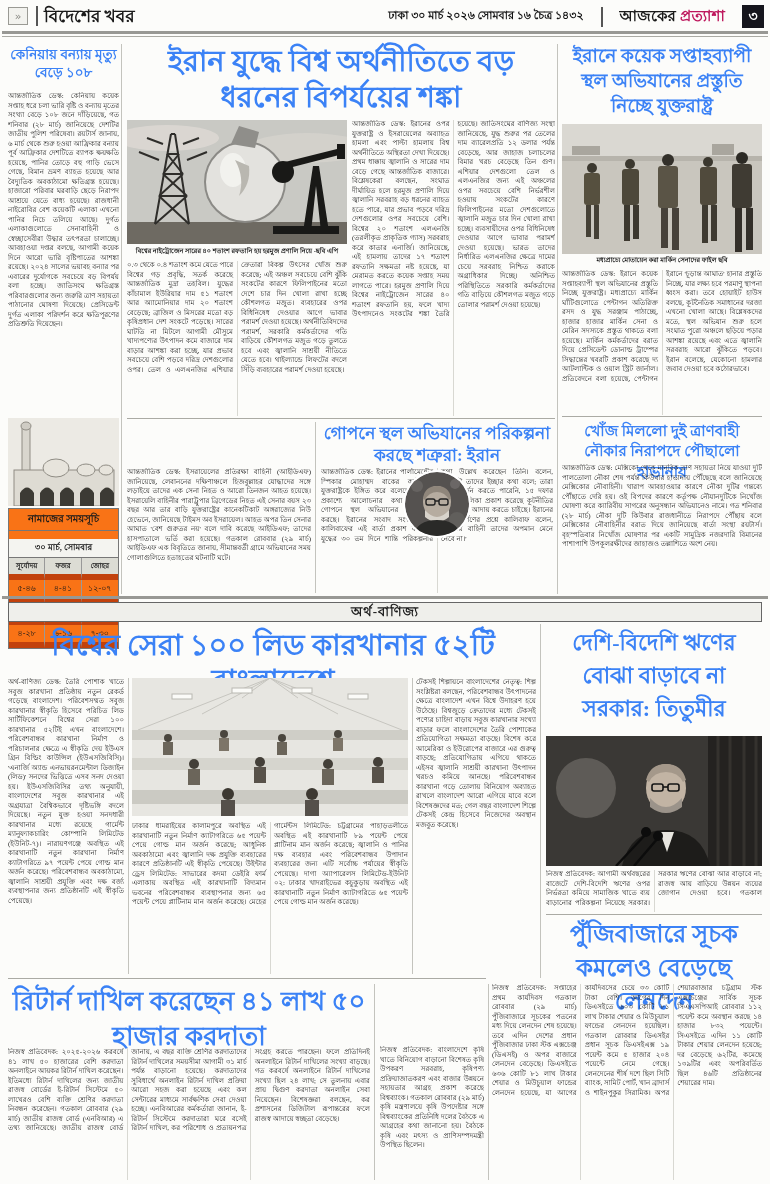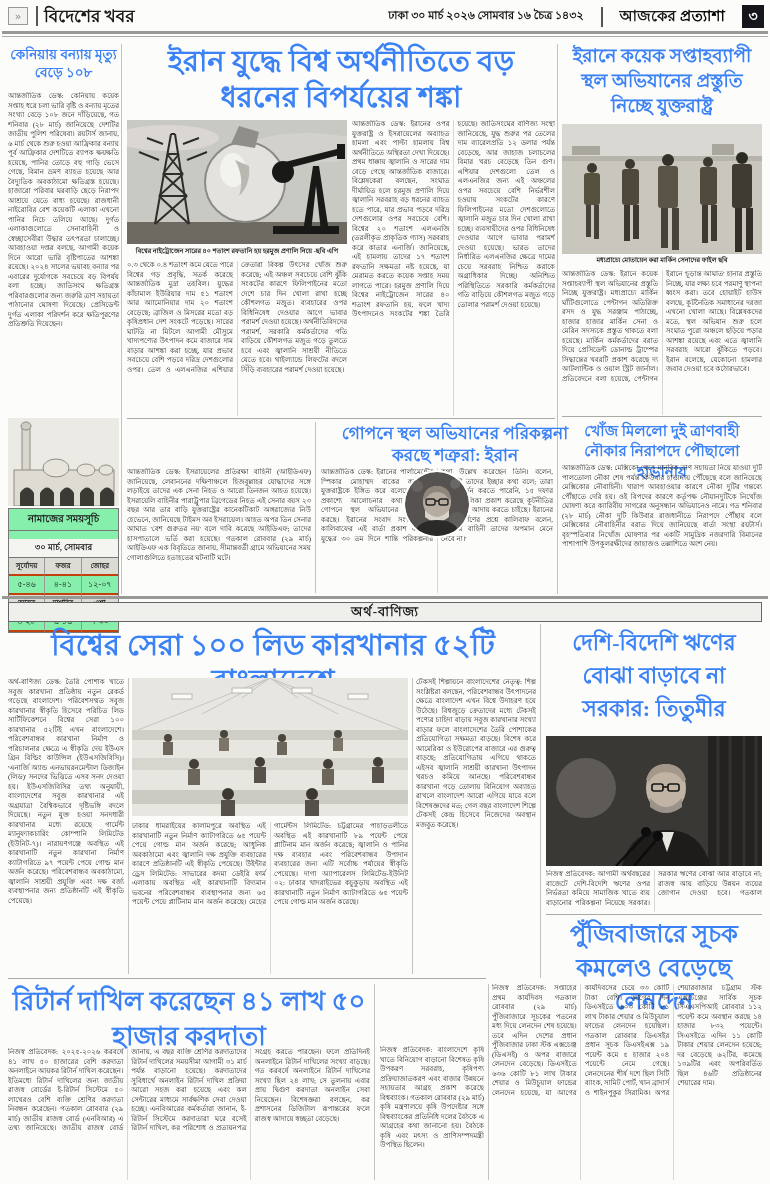--- a/index.html
+++ b/index.html
@@ -19,32 +19,32 @@
   
   #hdr { position:absolute; left:0; top:0; width:770px; height:30px; }
   #nav-ico { position:absolute; left:8px; top:7px; width:20px; height:18px; border:1px solid #9a9a94;
              display:flex; align-items:center; justify-content:center; color:#8a8a84; font-size:11px;
              font-family:"DejaVu Sans",sans-serif; background:#f2f2ee; cursor:pointer; }
   #hdr .sep { position:absolute; top:6px; width:2px; height:20px; background:#555; }
   #sec-title { position:absolute; left:44px; top:3px; font-size:17px; font-weight:bold; }
   #hdr-right { position:absolute; right:6px; top:4px; display:flex; align-items:center; gap:17px; }
   #dateline { font-size:11px; font-weight:bold; color:#111; }
   #mast { font-size:15px; font-weight:bold; letter-spacing:.2px; }
-  #mast .red { color:#000000;font-family:Liberation Serif, serif; }
+  #mast .red { color:#be185d;font-family:Liberation Serif, serif; }
   #pgno { width:22px; height:23px; background:#15151c; color:#fff; font-size:14px; font-weight:bold;
           display:flex; align-items:center; justify-content:center; }
   #banner { position:absolute; left:8px; top:602px; width:754px; height:20px; border:1px solid #666;
             background:#efefeb; display:flex; align-items:center; justify-content:center;
             font-size:13px; font-weight:bold; letter-spacing:1px; }
   
-  #prayer { position:absolute; left:8px; top:508px; width:111px; border:1px solid #777; background:#86efac; }
+  #prayer { position:absolute; left:8px; top:508px; width:111px; border:1px solid #777; background:#f97316; }
   #prayer .pt-title { font-size:10px; font-weight:bold; text-align:center; padding:2px 0; border-bottom:1px solid #777; }
   #prayer .pt-date { font-size:8.5px; font-weight:bold; text-align:center; padding:2px 0; border-bottom:1px solid #777; background:#f4f4f0;margin-top:8px; }
   #prayer .pt-grid { display:grid; grid-template-columns:1fr 1fr 1fr; }
-  #prayer .pt-grid div { border-right:1px solid #999; border-bottom:2px solid #c2410c; text-align:center; padding:2px 0; }
+  #prayer .pt-grid div { border-right:1px solid #999; border-bottom:6px solid #c2410c; text-align:center; padding:2px 0; }
   #prayer .pt-grid div:nth-child(3n) { border-right:none; }
   #prayer .pt-h { background:#dcdcd4; font-weight:bold; font-size:7px; }
   #prayer .pt-v { font-size:8px; }
   .portrait-wrap { position:absolute; left:403px; top:470px; width:68px; height:68px; border-radius:50%;
                    background:#fff; padding:2px; }
   .portrait-wrap svg { border-radius:50%; }
 </style>
 </head>
 <body>
 
@@ -168,21 +168,21 @@
   <div class="abs caption" style="left:562px;top:256px;width:200px;height:10px;">মধ্যপ্রাচ্যে মোতায়েন করা মার্কিন সেনাদের ফাইল ছবি</div>
   <div class="abs body-text cols2" style="left:562px;top:270px;width:200px;height:145px;">আন্তর্জাতিক ডেস্ক: ইরানে কয়েক সপ্তাহব্যাপী স্থল অভিযানের প্রস্তুতি নিচ্ছে যুক্তরাষ্ট্র। মধ্যপ্রাচ্যে মার্কিন ঘাঁটিগুলোতে পেন্টাগন অতিরিক্ত রসদ ও যুদ্ধ সরঞ্জাম পাঠাচ্ছে, হাজার হাজার মার্কিন সেনা ও মেরিন সদস্যকে প্রস্তুত থাকতে বলা হয়েছে। মার্কিন কর্মকর্তাদের বরাত দিয়ে প্রেসিডেন্ট ডোনাল্ড ট্রাম্পের সিদ্ধান্তের খবরটি প্রকাশ করেছে দ্য আটলান্টিক ও ওয়াল স্ট্রিট জার্নাল। প্রতিবেদনে বলা হয়েছে, পেন্টাগন ইরানে 'চূড়ান্ত আঘাত' হানার প্রস্তুতি নিচ্ছে, যার লক্ষ্য হবে পরমাণু স্থাপনা ধ্বংস করা। তবে হোয়াইট হাউস বলছে, কূটনৈতিক সমাধানের দরজা এখনো খোলা আছে। বিশ্লেষকদের মতে, স্থল অভিযান শুরু হলে সংঘাত পুরো অঞ্চলে ছড়িয়ে পড়ার আশঙ্কা রয়েছে এবং এতে জ্বালানি সরবরাহ আরো ঝুঁকিতে পড়বে। ইরান বলেছে, যেকোনো হামলার জবাব দেওয়া হবে কঠোরভাবে।</div>
 
   <div class="hr1" style="left:127px;top:418px;width:428px;"></div>
   <div class="hr1" style="left:562px;top:416px;width:200px;"></div>
 
   <div class="abs body-text" style="left:127px;top:468px;width:184px;height:125px;">আন্তর্জাতিক ডেস্ক: ইসরায়েলের প্রতিরক্ষা বাহিনী (আইডিএফ) জানিয়েছে, লেবাননের দক্ষিণাঞ্চলে হিজবুল্লাহর যোদ্ধাদের সঙ্গে লড়াইয়ে তাদের এক সেনা নিহত ও আরো তিনজন আহত হয়েছে। ইসরায়েলি বাহিনীর পারাট্রুপার ব্রিগেডের নিহত এই সেনার বয়স ২৩ বছর আর তার বাড়ি যুক্তরাষ্ট্রের কানেকটিকাট অঙ্গরাজ্যের নিউ হেভেনে, জানিয়েছে টাইমস অব ইসরায়েল। আহত অপর তিন সেনার আঘাত 'বেশ গুরুতর নয়' বলে দাবি করেছে আইডিএফ; তাদের হাসপাতালে ভর্তি করা হয়েছে। গতকাল রোববার (২৯ মার্চ) আইডিএফ এক বিবৃতিতে জানায়, সীমান্তবর্তী গ্রামে অভিযানের সময় গোলাগুলিতে হতাহতের ঘটনাটি ঘটে।</div>
 
   <div class="vr" style="left:315px;top:422px;height:171px;"></div>
 
-  <div class="abs hl" style="left:321px;top:423px;width:232px;font-size:17px;line-height:1.3;margin-left:18px;">গোপনে স্থল অভিযানের পরিকল্পনা করছে শত্রুরা: ইরান</div>
+  <div class="abs hl" style="left:321px;top:423px;width:232px;font-size:17px;line-height:1.3;">গোপনে স্থল অভিযানের পরিকল্পনা করছে শত্রুরা: ইরান</div>
   <div class="abs body-text cols2" style="left:321px;top:468px;width:232px;height:125px;">আন্তর্জাতিক ডেস্ক: ইরানের পার্লামেন্টের স্পিকার মোহাম্মদ বাকের কালিবাফ যুক্তরাষ্ট্রকে ইঙ্গিত করে বলেছেন, তারা প্রকাশ্যে আলোচনার কথা বললেও গোপনে স্থল অভিযানের পরিকল্পনা করছে। ইরানের সংবাদ সংস্থা ইরনা কালিবাফের এই বার্তা প্রকাশ করেছে। যুদ্ধের ৩০ তম দিনে শান্তি পরিকল্পনার কথা উল্লেখ করেছেন তিনি। বলেন, যুক্তরাষ্ট্র তাদের ইচ্ছার কথা বলে; তারা যুদ্ধে অর্জন করতে পারেনি, ১৫ দফার দাবির তালিকা প্রকাশ করেছে কূটনীতির মাধ্যমে তা আদায় করতে চাইছে। ইরানের আত্মসমর্পণের প্রশ্নে কালিবাফ বলেন, 'ইরানের বাহিনী তাদের অপমান মেনে নেবে না।'</div>
   <div class="portrait-wrap">
     <svg width="64" height="64" viewBox="0 0 64 64">
       <circle cx="32" cy="32" r="32" fill="#555250"></circle>
       <circle cx="12" cy="14" r="6" fill="#6e6b68" opacity=".7"></circle>
       <circle cx="52" cy="48" r="8" fill="#6e6b68" opacity=".5"></circle>
       <circle cx="50" cy="12" r="5" fill="#7a7774" opacity=".6"></circle>
       <ellipse cx="32" cy="30" rx="14" ry="16" fill="#b6aca0"></ellipse>
       <path d="M18 26 q2 -12 14 -12 q12 0 14 12 l-2 2 q-4 -8 -12 -8 q-8 0 -12 8 z" fill="#8f867b"></path>
       <rect x="21" y="27" width="9" height="6" rx="2" fill="none" stroke="#222" stroke-width="1.4"></rect>

